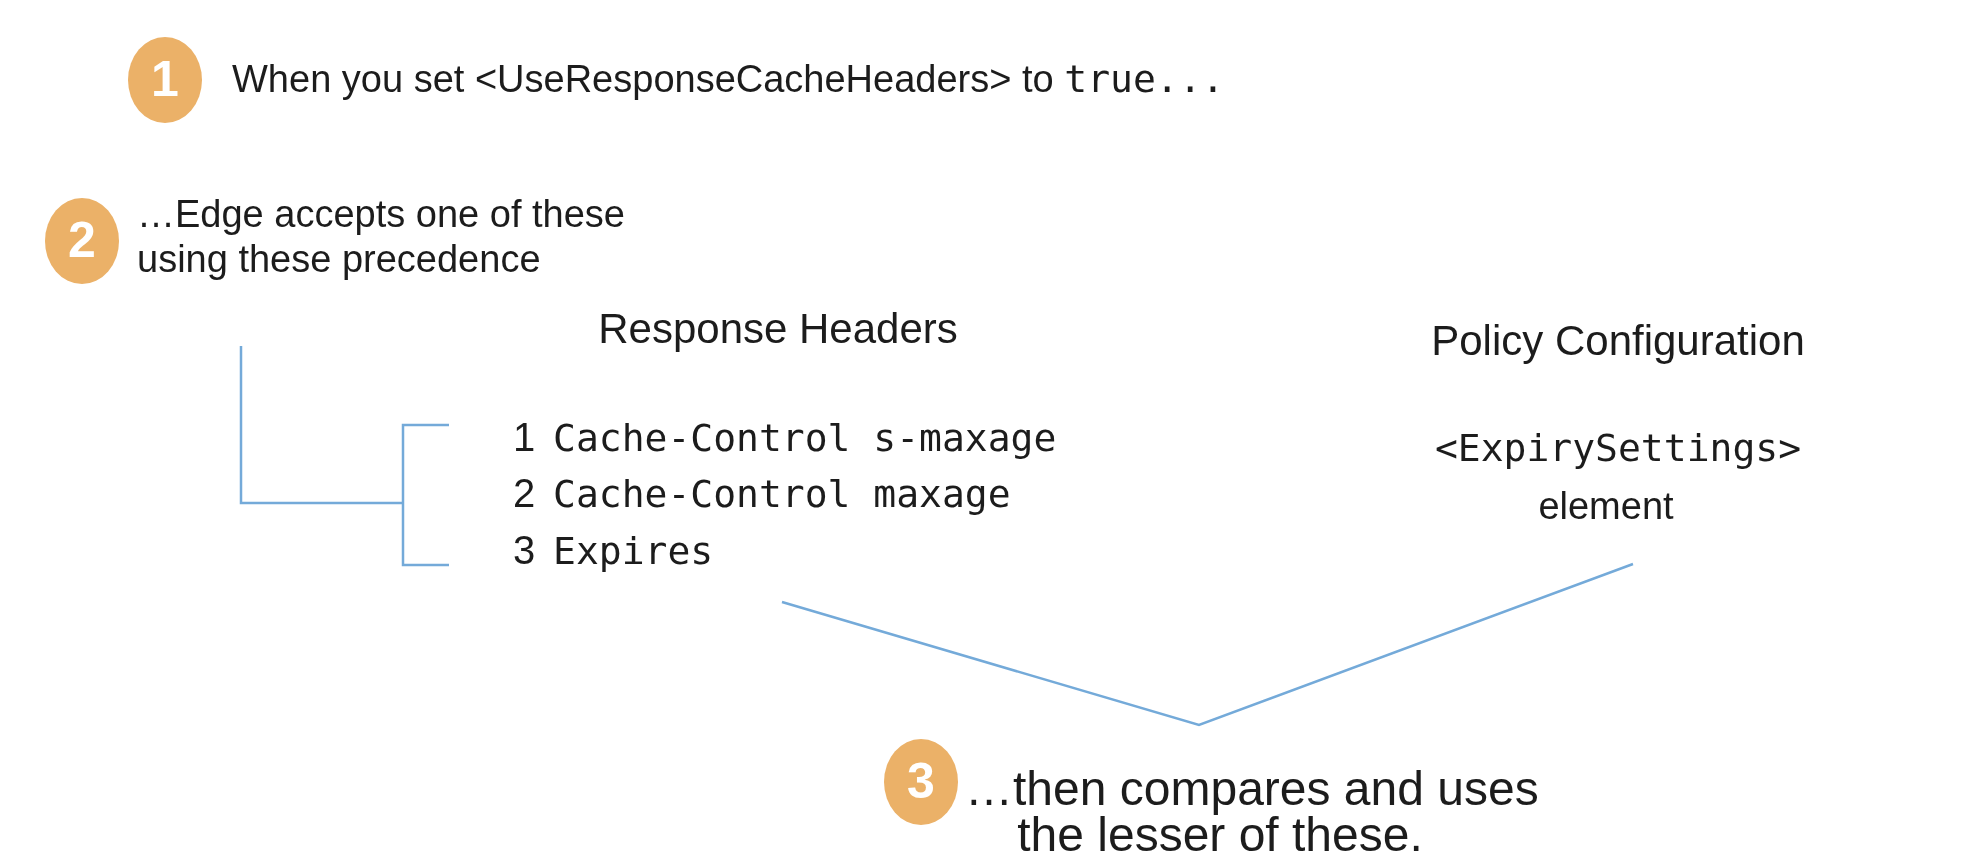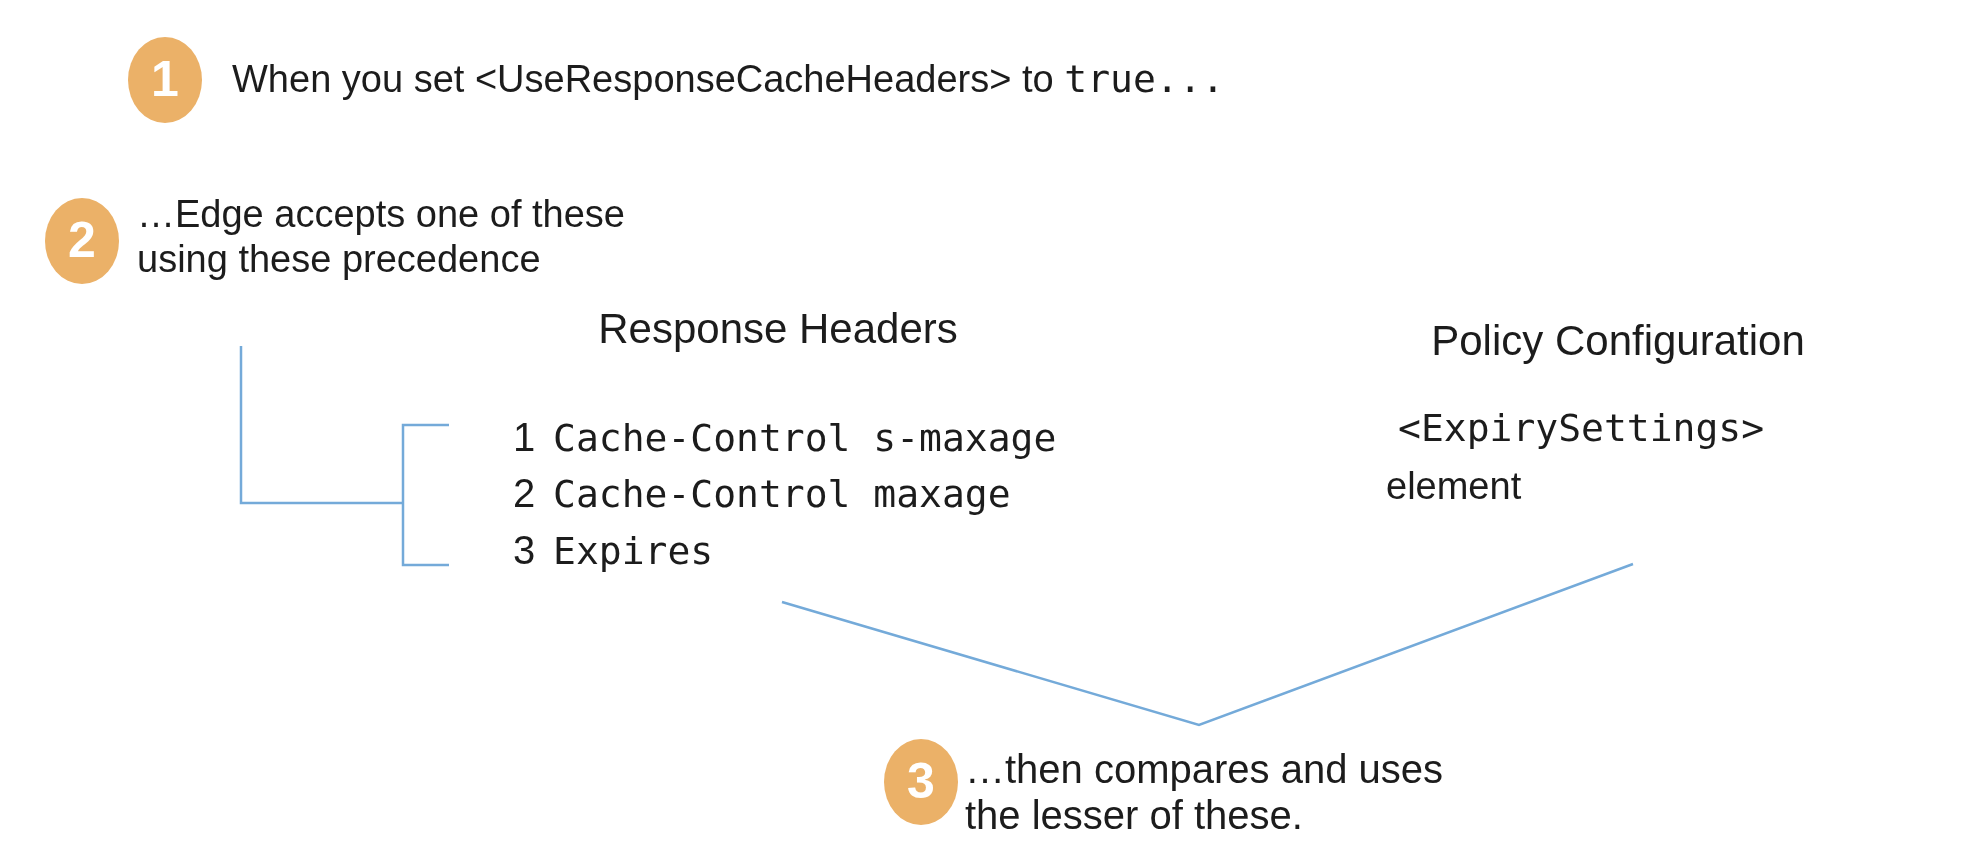--- a/index.html
+++ b/index.html
@@ -37,21 +37,21 @@
     position:absolute;z-index:2;width:440px;text-align:center;
     font-size:42px;line-height:46px;white-space:nowrap;
   }
   .list-row{
     position:absolute;z-index:2;left:480px;height:44px;
     font-size:38px;line-height:44px;white-space:nowrap;margin-left:33px;
   }
   .list-row .rownum{
     display:inline-block;width:40px;font-size:40px;
   }
-  .centered{text-align:left;}
+  .centered{text-align:center;margin-top:20px;}
 </style>
 </head>
 <body>
 
 <div class="canvas">
 
   <svg class="connectors" viewBox="0 0 1966 858" xmlns="http://www.w3.org/2000/svg" aria-hidden="true">
     <path d="M241,346 L241,503 L403,503"></path>
     <path d="M449,425 L403,425 L403,565 L449,565"></path>
     <path d="M782,602 L1199,725 L1633,564"></path>
@@ -86,18 +86,18 @@
       <span class="rownum">3</span><span class="mono">Expires</span>
     </div>
   </div>
 
   <div class="txt mono centered" style="left:1398px;top:406px;width:440px">&lt;ExpirySettings&gt;</div>
   <div class="txt centered" style="left:1386px;top:464px;width:440px">element</div>
 
   <div class="badge" style="left:884px;top:739px">
     <span class="num">3</span>
   </div>
-  <div class="txt centered" style="left:965px;top:746px;width:510px;font-size:40px;line-height:46px">
+  <div class="txt centered" style="left:965px;top:746px;width:510px;font-size:48px;line-height:46px">
     <div>…then compares and uses</div>
     <div>the lesser of these.</div>
   </div>
 
 </div>
 
 </body></html>

